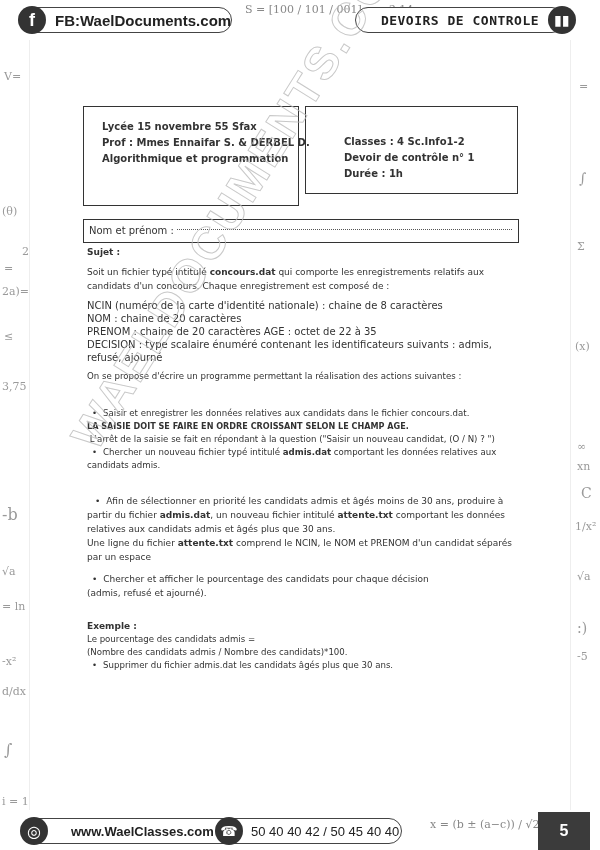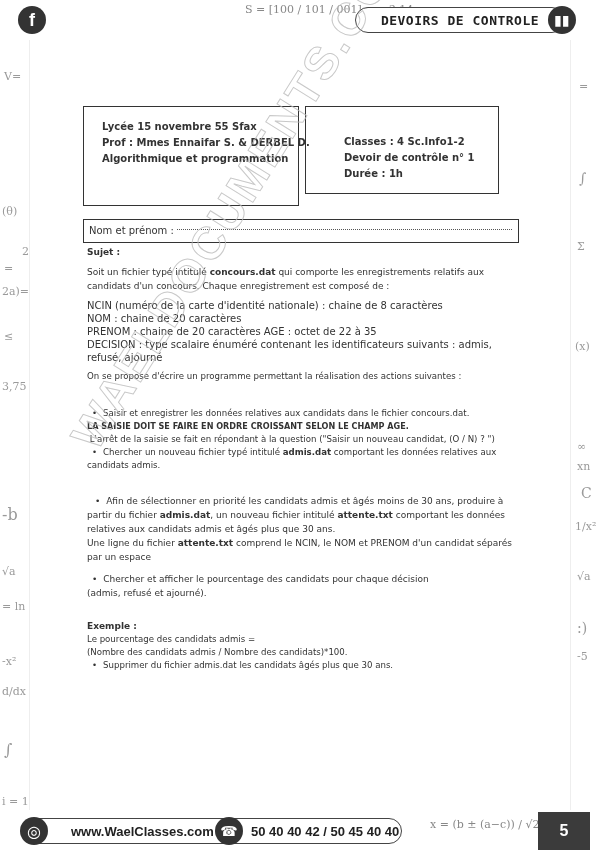--- a/index.html
+++ b/index.html
@@ -20,21 +20,21 @@
   .circle-icon { position: absolute; width: 28px; height: 28px; border-radius: 50%; background: #333; color: #fff; display: flex; align-items: center; justify-content: center; font-weight: bold; }
   .fb-icon { left: 18px; top: 6px; font-family: "Liberation Sans", sans-serif; font-size: 18px; }
   .pill.dc { left: 355px; width: 210px; justify-content: center; }
   .pill.dc .txt { font-family: "DejaVu Sans Mono", monospace; font-weight: bold; font-size: 13px; color: #222; letter-spacing: 0.5px; }
   .book-icon { left: 548px; top: 6px; font-size: 14px; }
   .math-deco { position: absolute; top: 3px; left: 245px; font-family: "DejaVu Serif", serif; font-size: 11px; color: #888; }
 
   
   .box { position: absolute; border: 1.5px solid #333; }
   .box.left-info { left: 83px; top: 106px; width: 216px; height: 100px; padding: 12px 0 0 18px; }
-  .box.right-info { left: 305px; top: 106px; width: 194px; height: 88px; padding: 27px 0 0 38px; }
+  .box.right-info { left: 305px; top: 106px; width: 213px; height: 88px; padding: 27px 0 0 38px; }
   .box .line { font-size: 10px; font-weight: bold; line-height: 16px; color: #333; white-space: nowrap; }
   .box.name { left: 83px; top: 203px; width: 436px; height: 24px; padding: 5px 0 6px 5px; font-size: 10px; font-weight: normal; color: #333; display: flex; margin-top: 16px; }
   .name .dots { flex: 1; border-bottom: 1px dotted #555; margin: 0 6px 6px 3px; }
 
   
   .content { position: absolute; left: 87px; top: 246px; width: 430px; font-size: 8.6px; line-height: 13px; color: #333; }
   .content p { margin-bottom: 6px; }
   .content .h { font-weight: bold; font-size: 9px; }
   .content .lead { font-size: 9px; line-height: 14px; }
   .content .small { font-size: 10px; line-height: 13px; }
@@ -44,21 +44,21 @@
 
   
   .watermark { position: absolute; left: 60px; top: 430px; font-family: "Liberation Sans", sans-serif; font-size: 46px; font-weight: bold; color: transparent; -webkit-text-stroke: 1px #bbb; transform: rotate(-58deg); transform-origin: left top; white-space: nowrap; letter-spacing: 3px; opacity: 0.8; pointer-events: none; }
 
   
   .footer { position: absolute; left: 0; top: 810px; width: 600px; height: 40px; }
   .pill.web { left: 22px; top: 8px; width: 380px; height: 26px; padding-left: 48px; }
   .web-icon { left: 20px; top: 7px; font-size: 16px; }
   .pill.web .url { font-family: "Liberation Sans", sans-serif; font-weight: bold; font-size: 13px; color: #222; }
   .phone-icon { left: 215px; top: 7px; font-size: 14px; }
-  .pill.web .phone { position: absolute; left: 228px; font-family: "Liberation Sans", sans-serif; font-weight: bold; font-size: 13px; color: #222; }
+  .pill.web .phone { position: absolute; left: 228px; font-family: "Liberation Sans", sans-serif; font-weight: normal; font-size: 13px; color: #222; }
   .page-num { position: absolute; left: 538px; top: 812px; width: 52px; height: 38px; background: #3b3b3b; color: #fff; font-family: "Liberation Sans", sans-serif; font-weight: bold; font-size: 16px; display: flex; align-items: center; justify-content: center; }
   .foot-math { position: absolute; top: 818px; left: 430px; font-family: "DejaVu Serif", serif; font-size: 11px; color: #888; }
 </style>
 </head>
 <body>
 
 <div class="margin left">
   <span style="top:30px;left:4px">V=</span>
   <span style="top:165px;left:2px">(θ)</span>
   <span style="top:205px;left:22px">2x²</span>
@@ -82,20 +82,23 @@
   <span style="top:400px;left:6px">∞</span>
   <span style="top:445px;left:10px;font-size:14px">C</span>
   <span style="top:480px;left:4px">1/x²</span>
   <span style="top:530px;left:6px">√a</span>
   <span style="top:580px;left:6px;font-size:14px">:)</span>
   <span style="top:610px;left:6px">-5</span>
   <span style="top:420px;left:6px">xn</span>
 </div>
 
 <div class="topbar">
+  <div class="pill fb">
+    <span class="txt">FB:WaelDocuments.com</span>
+  </div>
   <div class="circle-icon fb-icon">f</div>
   <div class="math-deco">S = [100 / 101 / 001]   π = 3.14</div>
   <div class="pill dc">
     <span class="txt">DEVOIRS DE CONTROLE</span>
   </div>
   <div class="circle-icon book-icon">▮▮</div>
 </div>
 
 <div class="box left-info">
   <div class="line">Lycée 15 novembre 55 Sfax</div>

